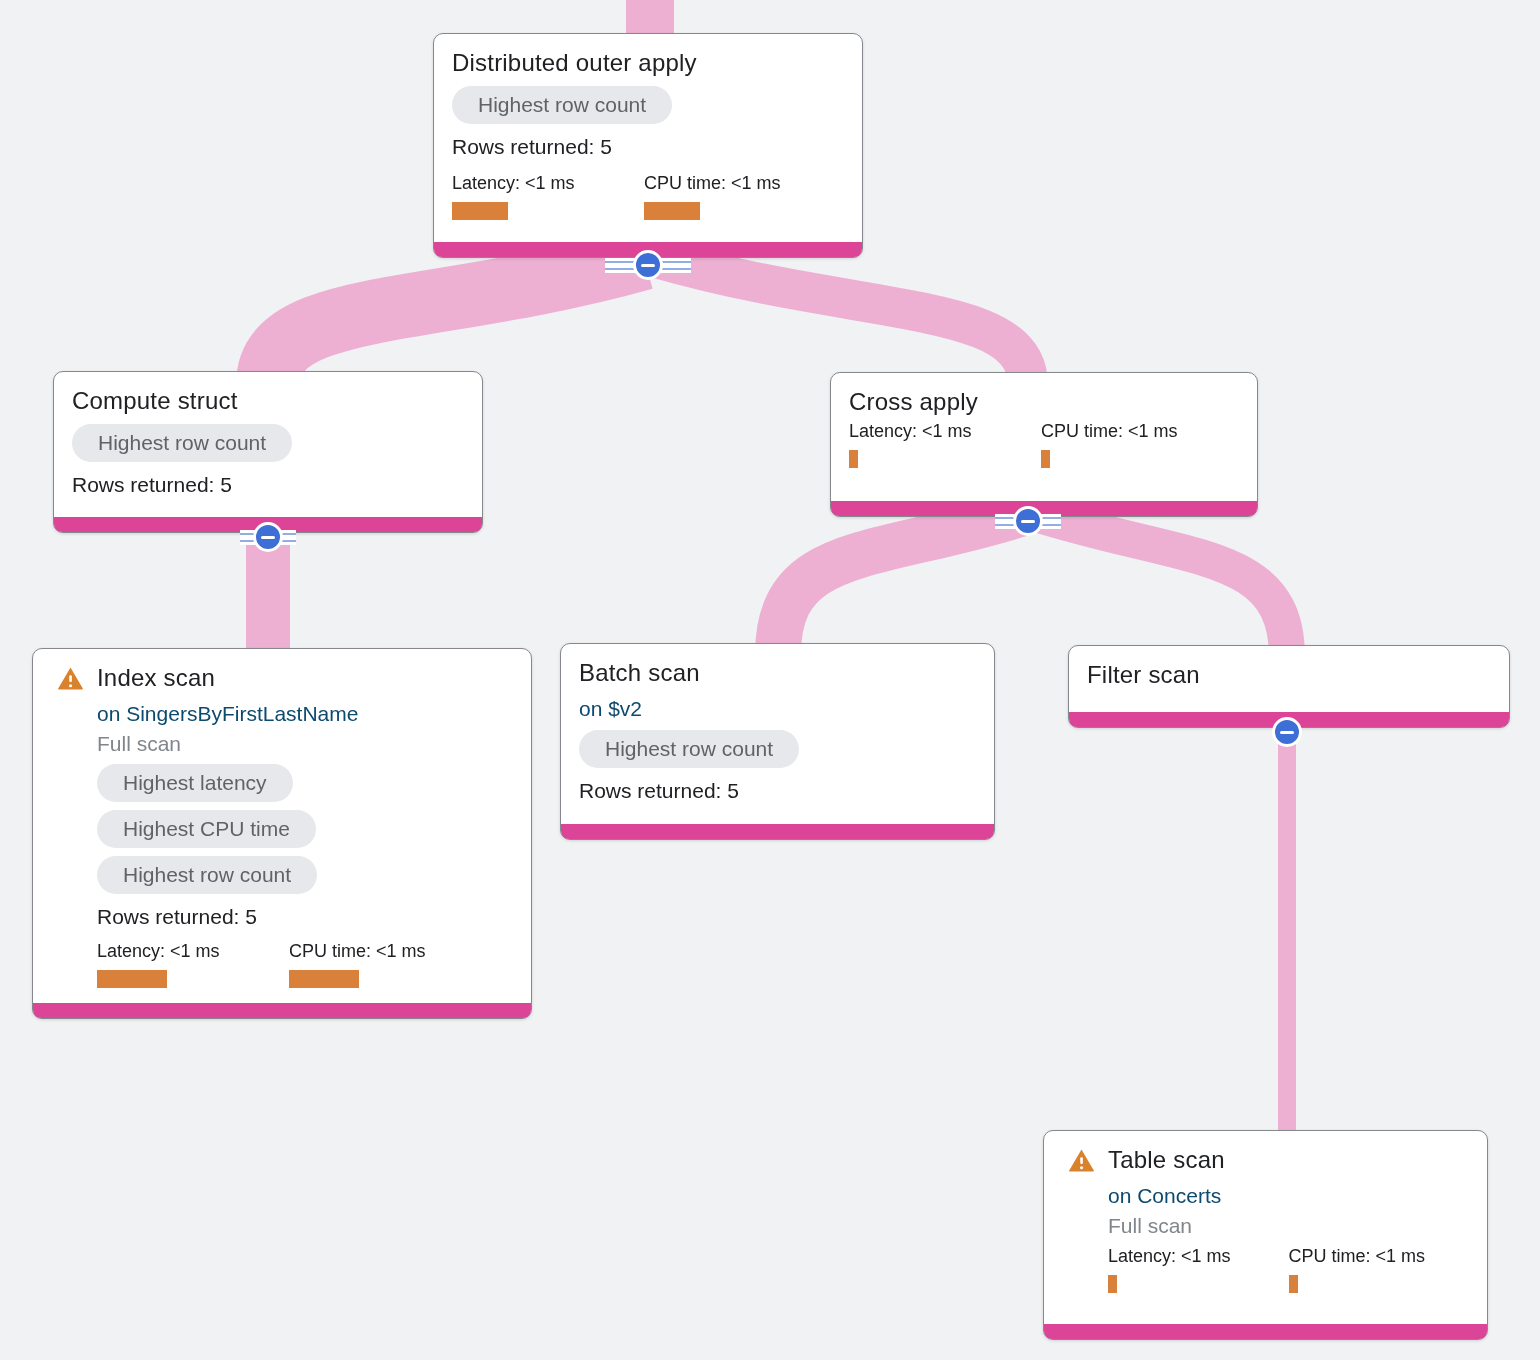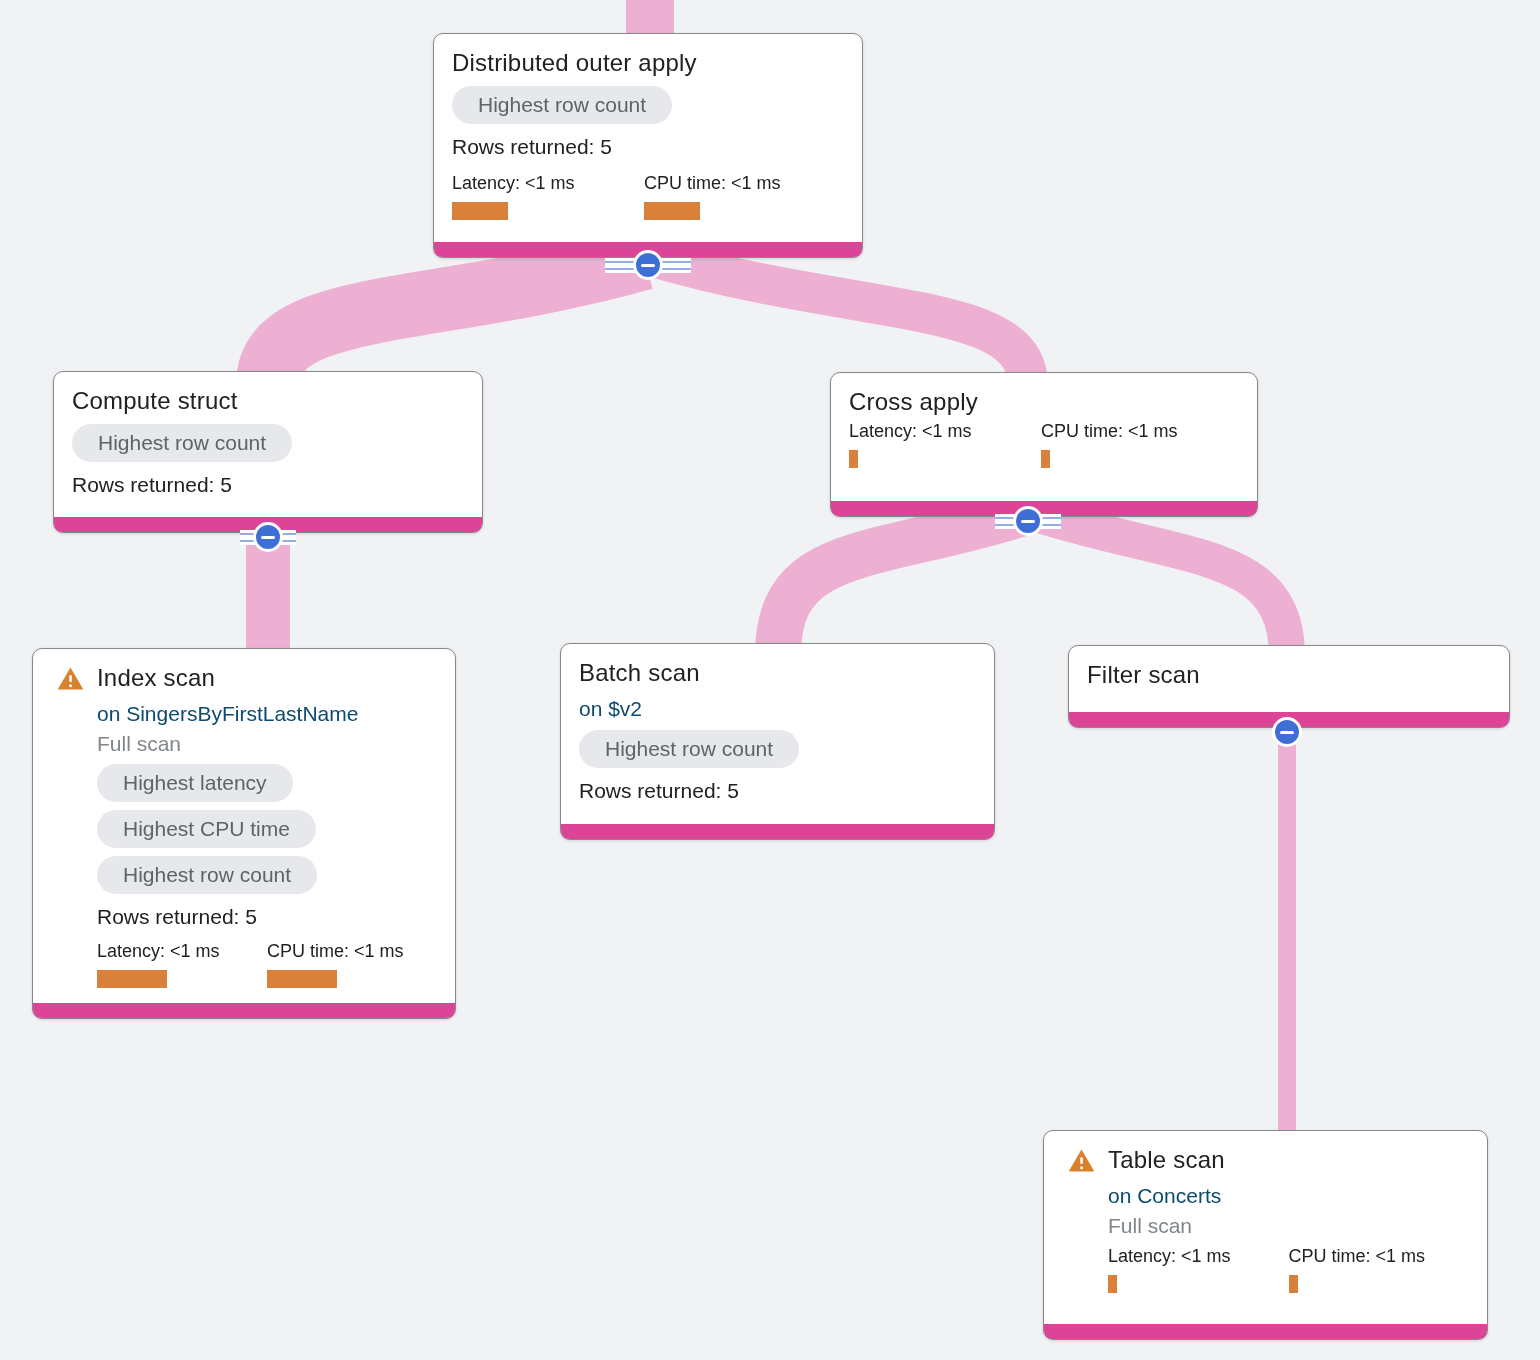--- a/index.html
+++ b/index.html
@@ -111,21 +111,21 @@
       </div>
       <div class="metric">
         <div class="metric-label">CPU time: &lt;1 ms</div>
         <div class="bar" style="width: 9px;"></div>
       </div>
     </div>
   </div>
   <div class="node-footer"></div>
 </div>
 
-<div class="node with-icon" style="left:32px;top:648px;width:424px;height:371px;">
+<div class="node with-icon" style="left:32px;top:648px;width:500px;height:371px;">
   <div class="node-content">
     <div class="title-row">
       <svg class="warn" viewBox="0 0 24 24">
         <path d="M12 2.2 L22.8 20.6 Q23.4 21.7 22.1 21.7 H1.9 Q0.6 21.7 1.2 20.6 Z" fill="#D9822B"></path>
         <rect x="10.9" y="9" width="2.3" height="6.2" rx="1" fill="#fff"></rect>
         <circle cx="12.05" cy="18.4" r="1.4" fill="#fff"></circle>
       </svg>
       <span class="title">Index scan</span>
     </div>
     <div class="indent pill-stack">

